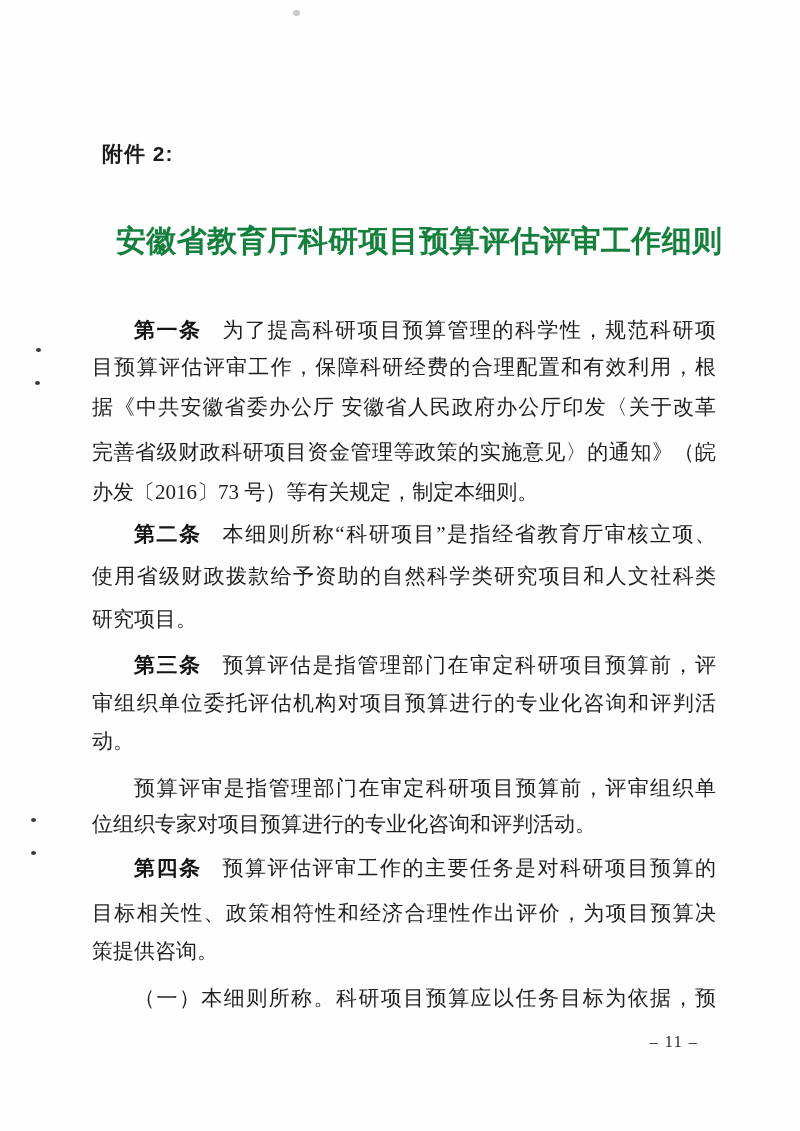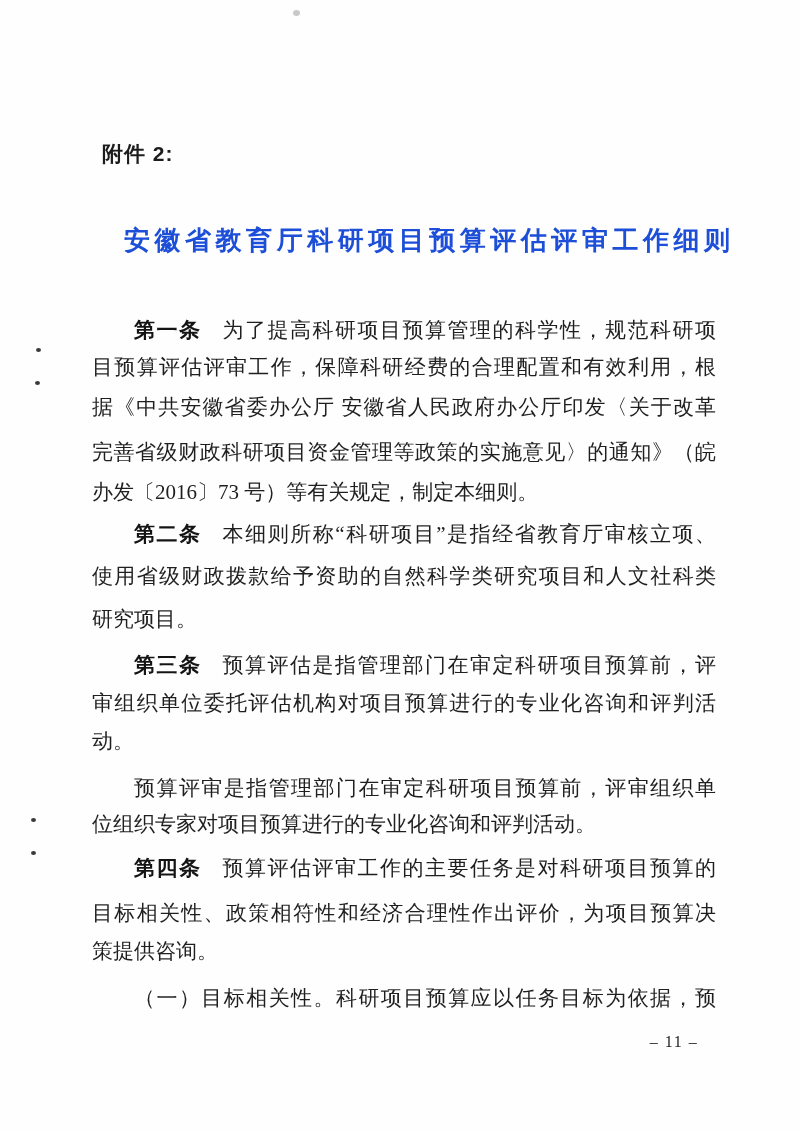--- a/index.html
+++ b/index.html
@@ -17,25 +17,25 @@
     background: #fefefe;
   }
   .attachment {
     position: absolute; left: 102px; top: 140px;
     font-family: "Liberation Sans", sans-serif;
     font-size: 21px; font-weight: 600;
     letter-spacing: 1px;
     color: #1c1c1c;
   }
   .title {
-    position: absolute; left: 124px; top: 219px;
+    position: absolute; left: 116px; top: 219px;
     width: 606px; height: 44px;
-    font-size: 26px; font-weight: bold;
+    font-size: 30px; font-weight: bold;
     line-height: 44px;
-    color: #1d4ed8;
+    color: #15803d;
     text-align: justify; text-align-last: justify;
     text-justify: distribute;
     white-space: normal;
   }
   .bl {
     position: absolute; left: 92px;
     width: 624px; height: 30px;
     font-size: 21px; line-height: 30px;
     color: #1f1f1f;
     text-align: left;
@@ -98,17 +98,17 @@
   <div class="bl" style="top:726px">动。</div>
 
   <div class="bl j i" style="top:773px">预算评审是指管理部门在审定科研项目预算前，评审组织单</div>
   <div class="bl" style="top:809px">位组织专家对项目预算进行的专业化咨询和评判活动。</div>
 
   <div class="bl j i" style="top:853px"><b class="term">第四条</b><span>预算评估评审工作的主要任务是对科研项目预算的</span></div>
 
   <div class="bl j" style="top:898px">目标相关性、政策相符性和经济合理性作出评价，为项目预算决</div>
   <div class="bl" style="top:936px">策提供咨询。</div>
 
-  <div class="bl j i" style="top:983px">（一）目标相关性。科研项目预算应以任务目标为依据，预</div>
+  <div class="bl j i" style="top:983px">（一）本细则所称。科研项目预算应以任务目标为依据，预</div>
 
   <div class="pagenum">– 11 –</div>
 
 </div>
 
 </body></html>

